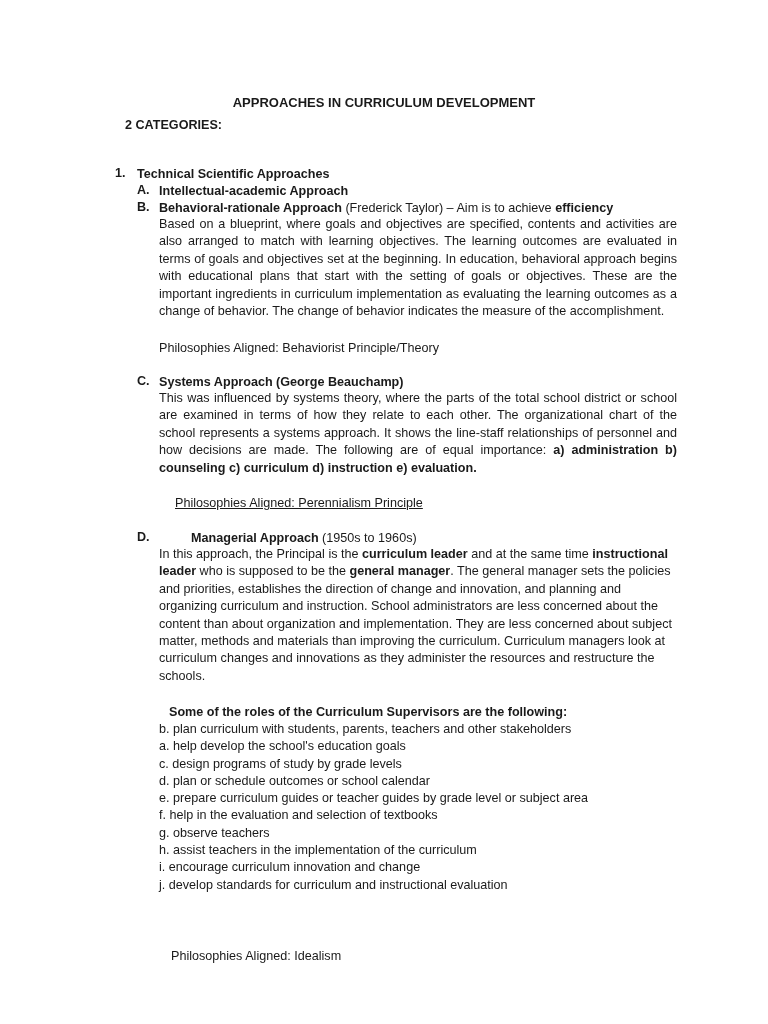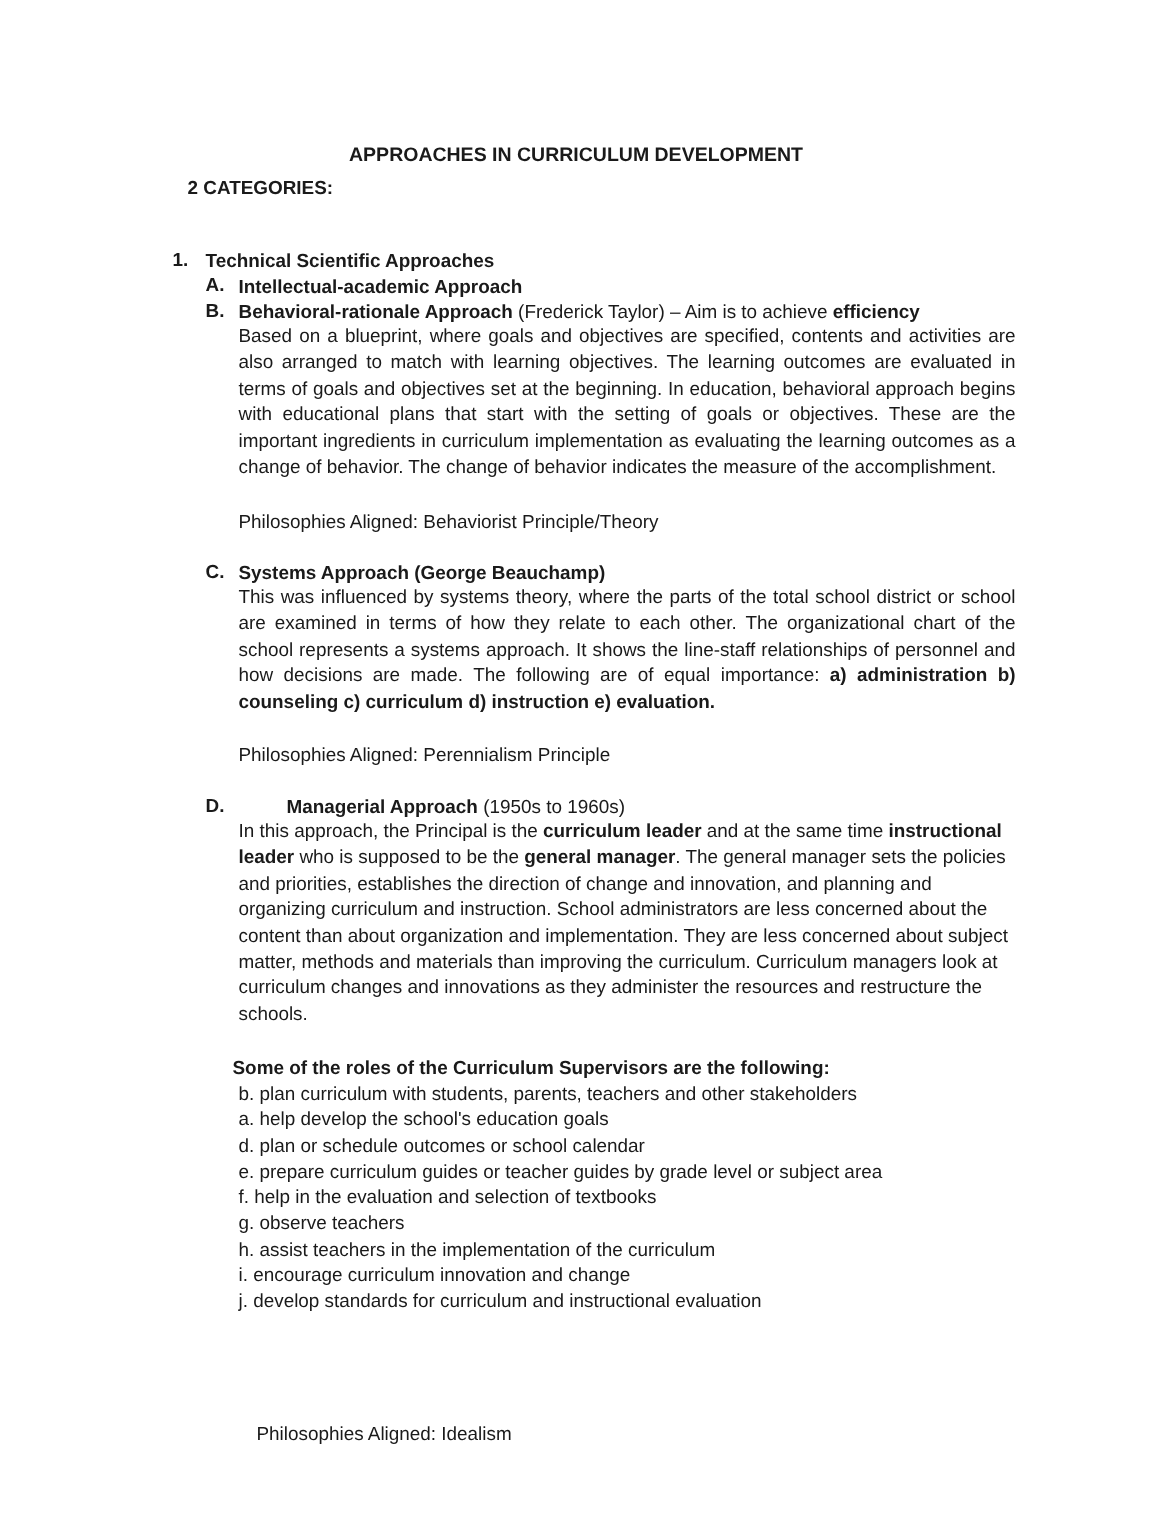--- a/index.html
+++ b/index.html
@@ -44,32 +44,33 @@
 
   <div class="para" style="top:216px;">Based on a blueprint, where goals and objectives are specified, contents and activities are also arranged to match with learning objectives. The learning outcomes are evaluated in terms of goals and objectives set at the beginning. In education, behavioral approach begins with educational plans that start with the setting of goals or objectives. These are the important ingredients in curriculum implementation as evaluating the learning outcomes as a change of behavior. The change of behavior indicates the measure of the accomplishment.</div>
 
   <div class="line" style="left:159px; top:340px;">Philosophies Aligned: Behaviorist Principle/Theory</div>
 
   <span class="num" style="left:137px; top:374px;">C.</span>
   <span class="line b" style="left:159px; top:374px;">Systems Approach (George Beauchamp)</span>
 
   <div class="para" style="top:390px;"><span>This was influenced by systems theory, where the parts of the total school district or school are examined in terms of how they relate to each other. The organizational chart of the school represents a systems approach. It shows the line-staff relationships of personnel and how decisions are made. The following are of equal importance: </span><span class="b">a) administration b) counseling c) curriculum d) instruction e) evaluation.</span></div>
 
-  <div class="line" style="left:159px; top:495px;">Philosophies Aligned: Perennialism Principle</div>
+  <div class="line" style="left:175px; top:495px;text-decoration:underline;">Philosophies Aligned: Perennialism Principle</div>
 
   <span class="num" style="left:137px; top:530px;">D.</span>
   <span class="line" style="left:159px; top:530px;margin-left:32px;"><span class="b">Managerial Approach</span><span> (1950s to 1960s)</span></span>
 
   <div class="para para-left" style="top:546px; width:522px;"><span>In this approach, the Principal is the </span><span class="b">curriculum leader</span><span> and at the same time </span><span class="b">instructional leader</span><span> who is supposed to be the </span><span class="b">general manager</span><span>. The general manager sets the policies and priorities, establishes the direction of change and innovation, and planning and organizing curriculum and instruction. School administrators are less concerned about the content than about organization and implementation. They are less concerned about subject matter, methods and materials than improving the curriculum. Curriculum managers look at curriculum changes and innovations as they administer the resources and restructure the schools.</span></div>
 
-  <div class="line b" style="left:155px; top:704px;text-align:right;">Some of the roles of the Curriculum Supervisors are the following:</div>
+  <div class="line b" style="left:169px; top:704px;text-align:right;">Some of the roles of the Curriculum Supervisors are the following:</div>
 
   <div class="list" style="top:721px;">
     <div>b. plan curriculum with students, parents, teachers and other stakeholders</div>
     <div>a. help develop the school's education goals</div>
+    <div>c. design programs of study by grade levels</div>
     <div>d. plan or schedule outcomes or school calendar</div>
     <div>e. prepare curriculum guides or teacher guides by grade level or subject area</div>
     <div>f. help in the evaluation and selection of textbooks</div>
     <div>g. observe teachers</div>
     <div>h. assist teachers in the implementation of the curriculum</div>
     <div>i. encourage curriculum innovation and change</div>
     <div>j. develop standards for curriculum and instructional evaluation</div>
   </div>
 
   <div class="line" style="left:159px; top:948px;margin-left:12px;">Philosophies Aligned: Idealism</div>

